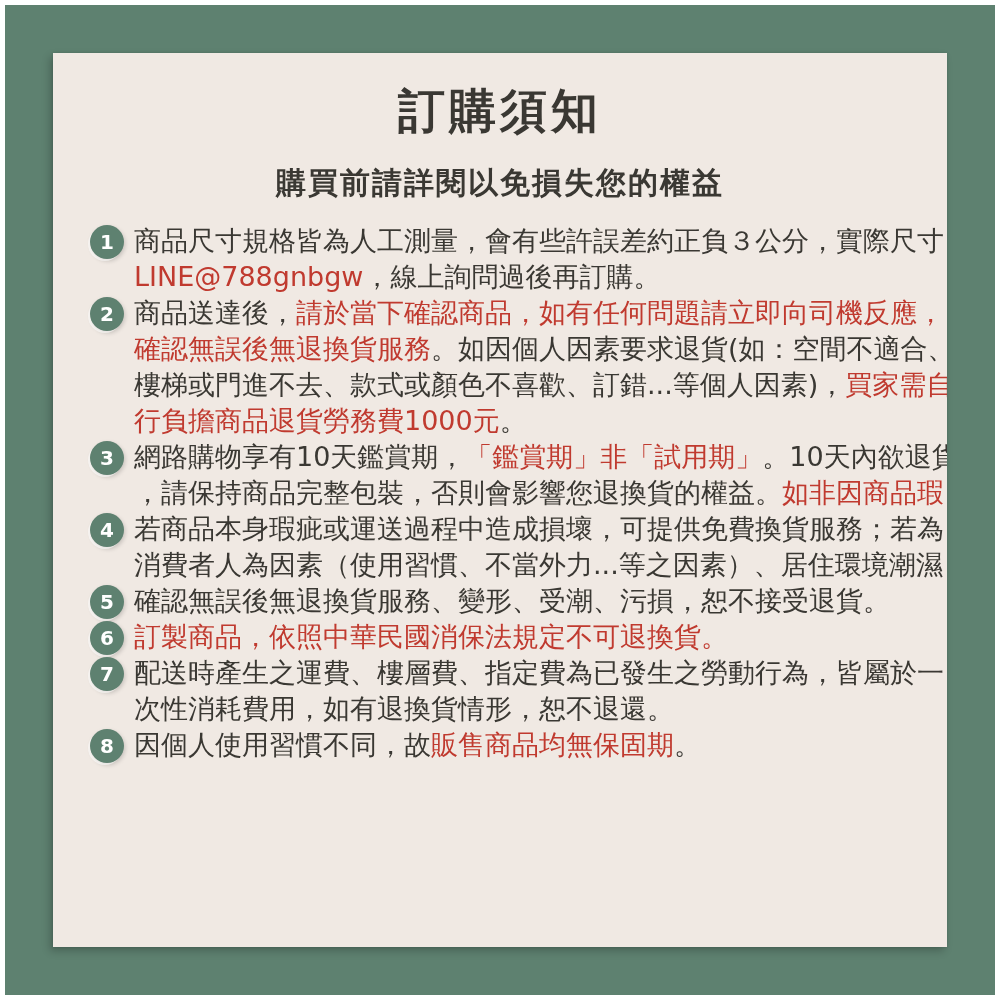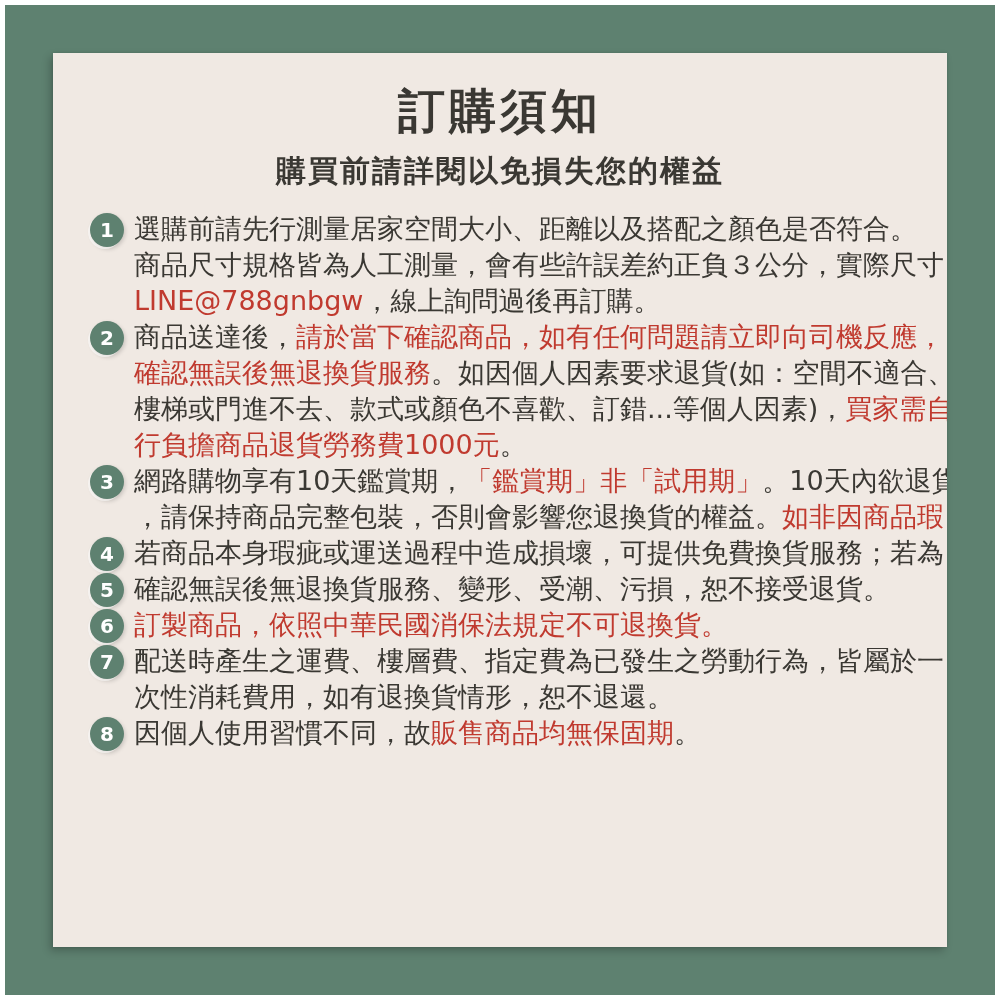--- a/index.html
+++ b/index.html
@@ -14,21 +14,21 @@
   html,body{width:1000px;height:1000px;background:#ffffff;
     font-family:"DejaVu Sans","Liberation Sans",sans-serif;}
   .stage{position:relative;width:1000px;height:1000px;background:#ffffff;overflow:hidden;}
   .frame{position:absolute;inset:5px;background:var(--frame-green);padding:48px;}
   .panel{width:100%;height:100%;background:var(--panel-cream);
     box-shadow:-3px 4px 8px rgba(0,0,0,0.22), 0 0 3px rgba(0,0,0,0.12);
     padding:32px 30px 22px 30px;overflow:hidden;}
   .title{font-size:47px;font-weight:bold;text-align:center;color:var(--text-dark);
     letter-spacing:4px;line-height:1.1;}
   .subtitle{font-size:30px;font-weight:bold;text-align:center;color:var(--text-dark);
-    letter-spacing:2px;margin-top:16px;line-height:1.2;}
+    letter-spacing:2px;margin-top:28px;line-height:1.2;}
   .notice-list{margin-top:22px;padding-left:7px;padding-right:2px;}
   .notice-item{display:flex;align-items:flex-start;}
   .badge{flex:0 0 34px;width:34px;height:34px;border-radius:50%;
     background:var(--badge-green);color:var(--badge-text);
     font-size:20px;font-weight:bold;display:flex;align-items:center;justify-content:center;
     margin-top:2px;margin-right:10px;
     box-shadow:-2px 2px 0 rgba(255,255,255,0.55), 1px 2px 4px rgba(0,0,0,0.18);}
   .notice-text{flex:1;font-size:27px;line-height:36px;font-weight:500;color:var(--text-dark);}
   .line{white-space:nowrap;}
   .seg-dark{color:var(--text-dark);}
@@ -39,21 +39,20 @@
 
 <div class="stage">
   <div class="frame">
     <div class="panel">
       <h1 class="title">訂購須知</h1>
       <h2 class="subtitle">購買前請詳閱以免損失您的權益</h2>
       <div class="notice-list" id="notice-list">
   <div class="notice-item">
     <span class="badge">1</span>
     <div class="notice-text">
-              <div class="line"><span class="seg-dark">選購前請先行測量居家空間大小、距離以及搭配之顏色是否符合。</span></div>
               <div class="line"><span class="seg-dark">商品尺寸規格皆為人工測量，會有些許誤差約正負３公分，實際尺寸</span></div>
               <div class="line"><span class="seg-red">LINE@788gnbgw</span><span class="seg-dark">，線上詢問過後再訂購。</span></div>
             </div>
   </div>
 
   <div class="notice-item">
     <span class="badge">2</span>
     <div class="notice-text">
               <div class="line"><span class="seg-dark">商品送達後，</span><span class="seg-red">請於當下確認商品，如有任何問題請立即向司機反應，</span></div>
               <div class="line"><span class="seg-red">確認無誤後無退換貨服務</span><span class="seg-dark">。如因個人因素要求退貨(如：空間不適合、</span></div>
@@ -67,20 +66,21 @@
     <div class="notice-text">
               <div class="line"><span class="seg-dark">網路購物享有10天鑑賞期，</span><span class="seg-red">「鑑賞期」非「試用期」</span><span class="seg-dark">。10天內欲退貨</span></div>
               <div class="line"><span class="seg-dark">，請保持商品完整包裝，否則會影響您退換貨的權益。</span><span class="seg-red">如非因商品瑕</span></div>
             </div>
   </div>
 
   <div class="notice-item">
     <span class="badge">4</span>
     <div class="notice-text">
               <div class="line"><span class="seg-dark">若商品本身瑕疵或運送過程中造成損壞，可提供免費換貨服務；若為</span></div>
+              <div class="line"><span class="seg-dark">消費者人為因素（使用習慣、不當外力...等之因素）、居住環境潮濕</span></div>
             </div>
   </div>
 
   <div class="notice-item">
     <span class="badge">5</span>
     <div class="notice-text">
               <div class="line"><span class="seg-dark">確認無誤後無退換貨服務、變形、受潮、污損，恕不接受退貨。</span></div>
             </div>
   </div>
 

